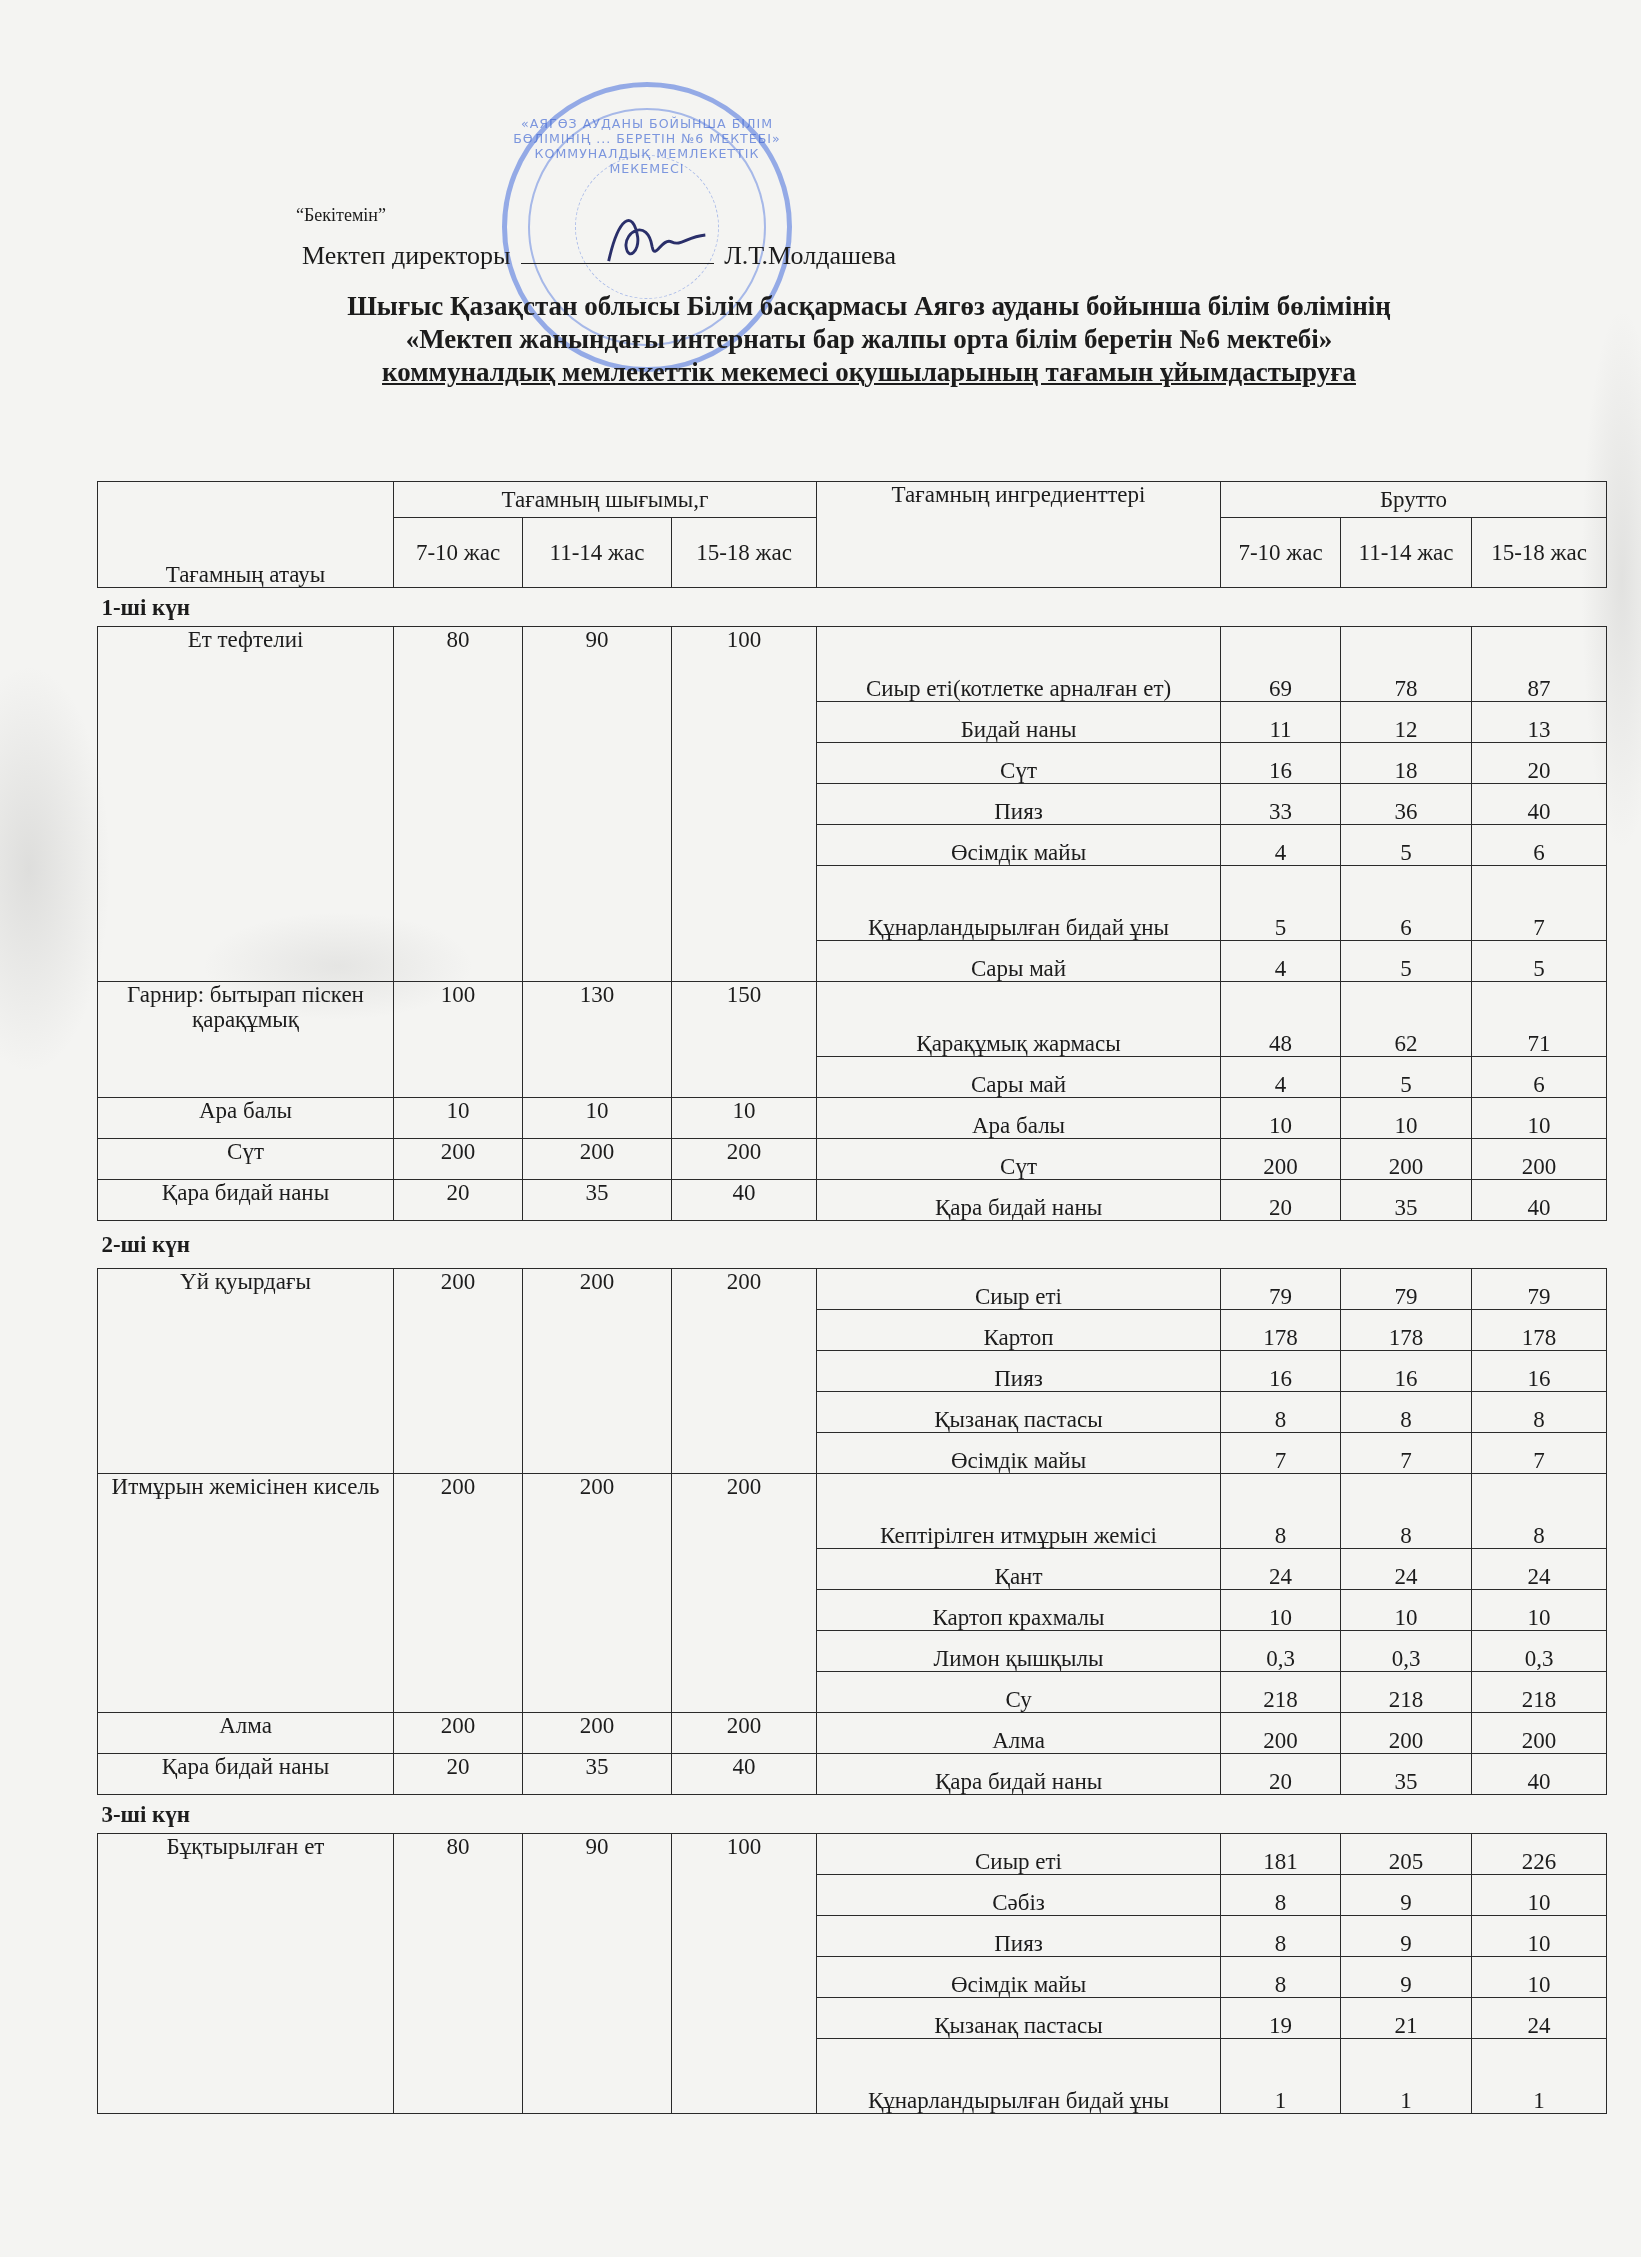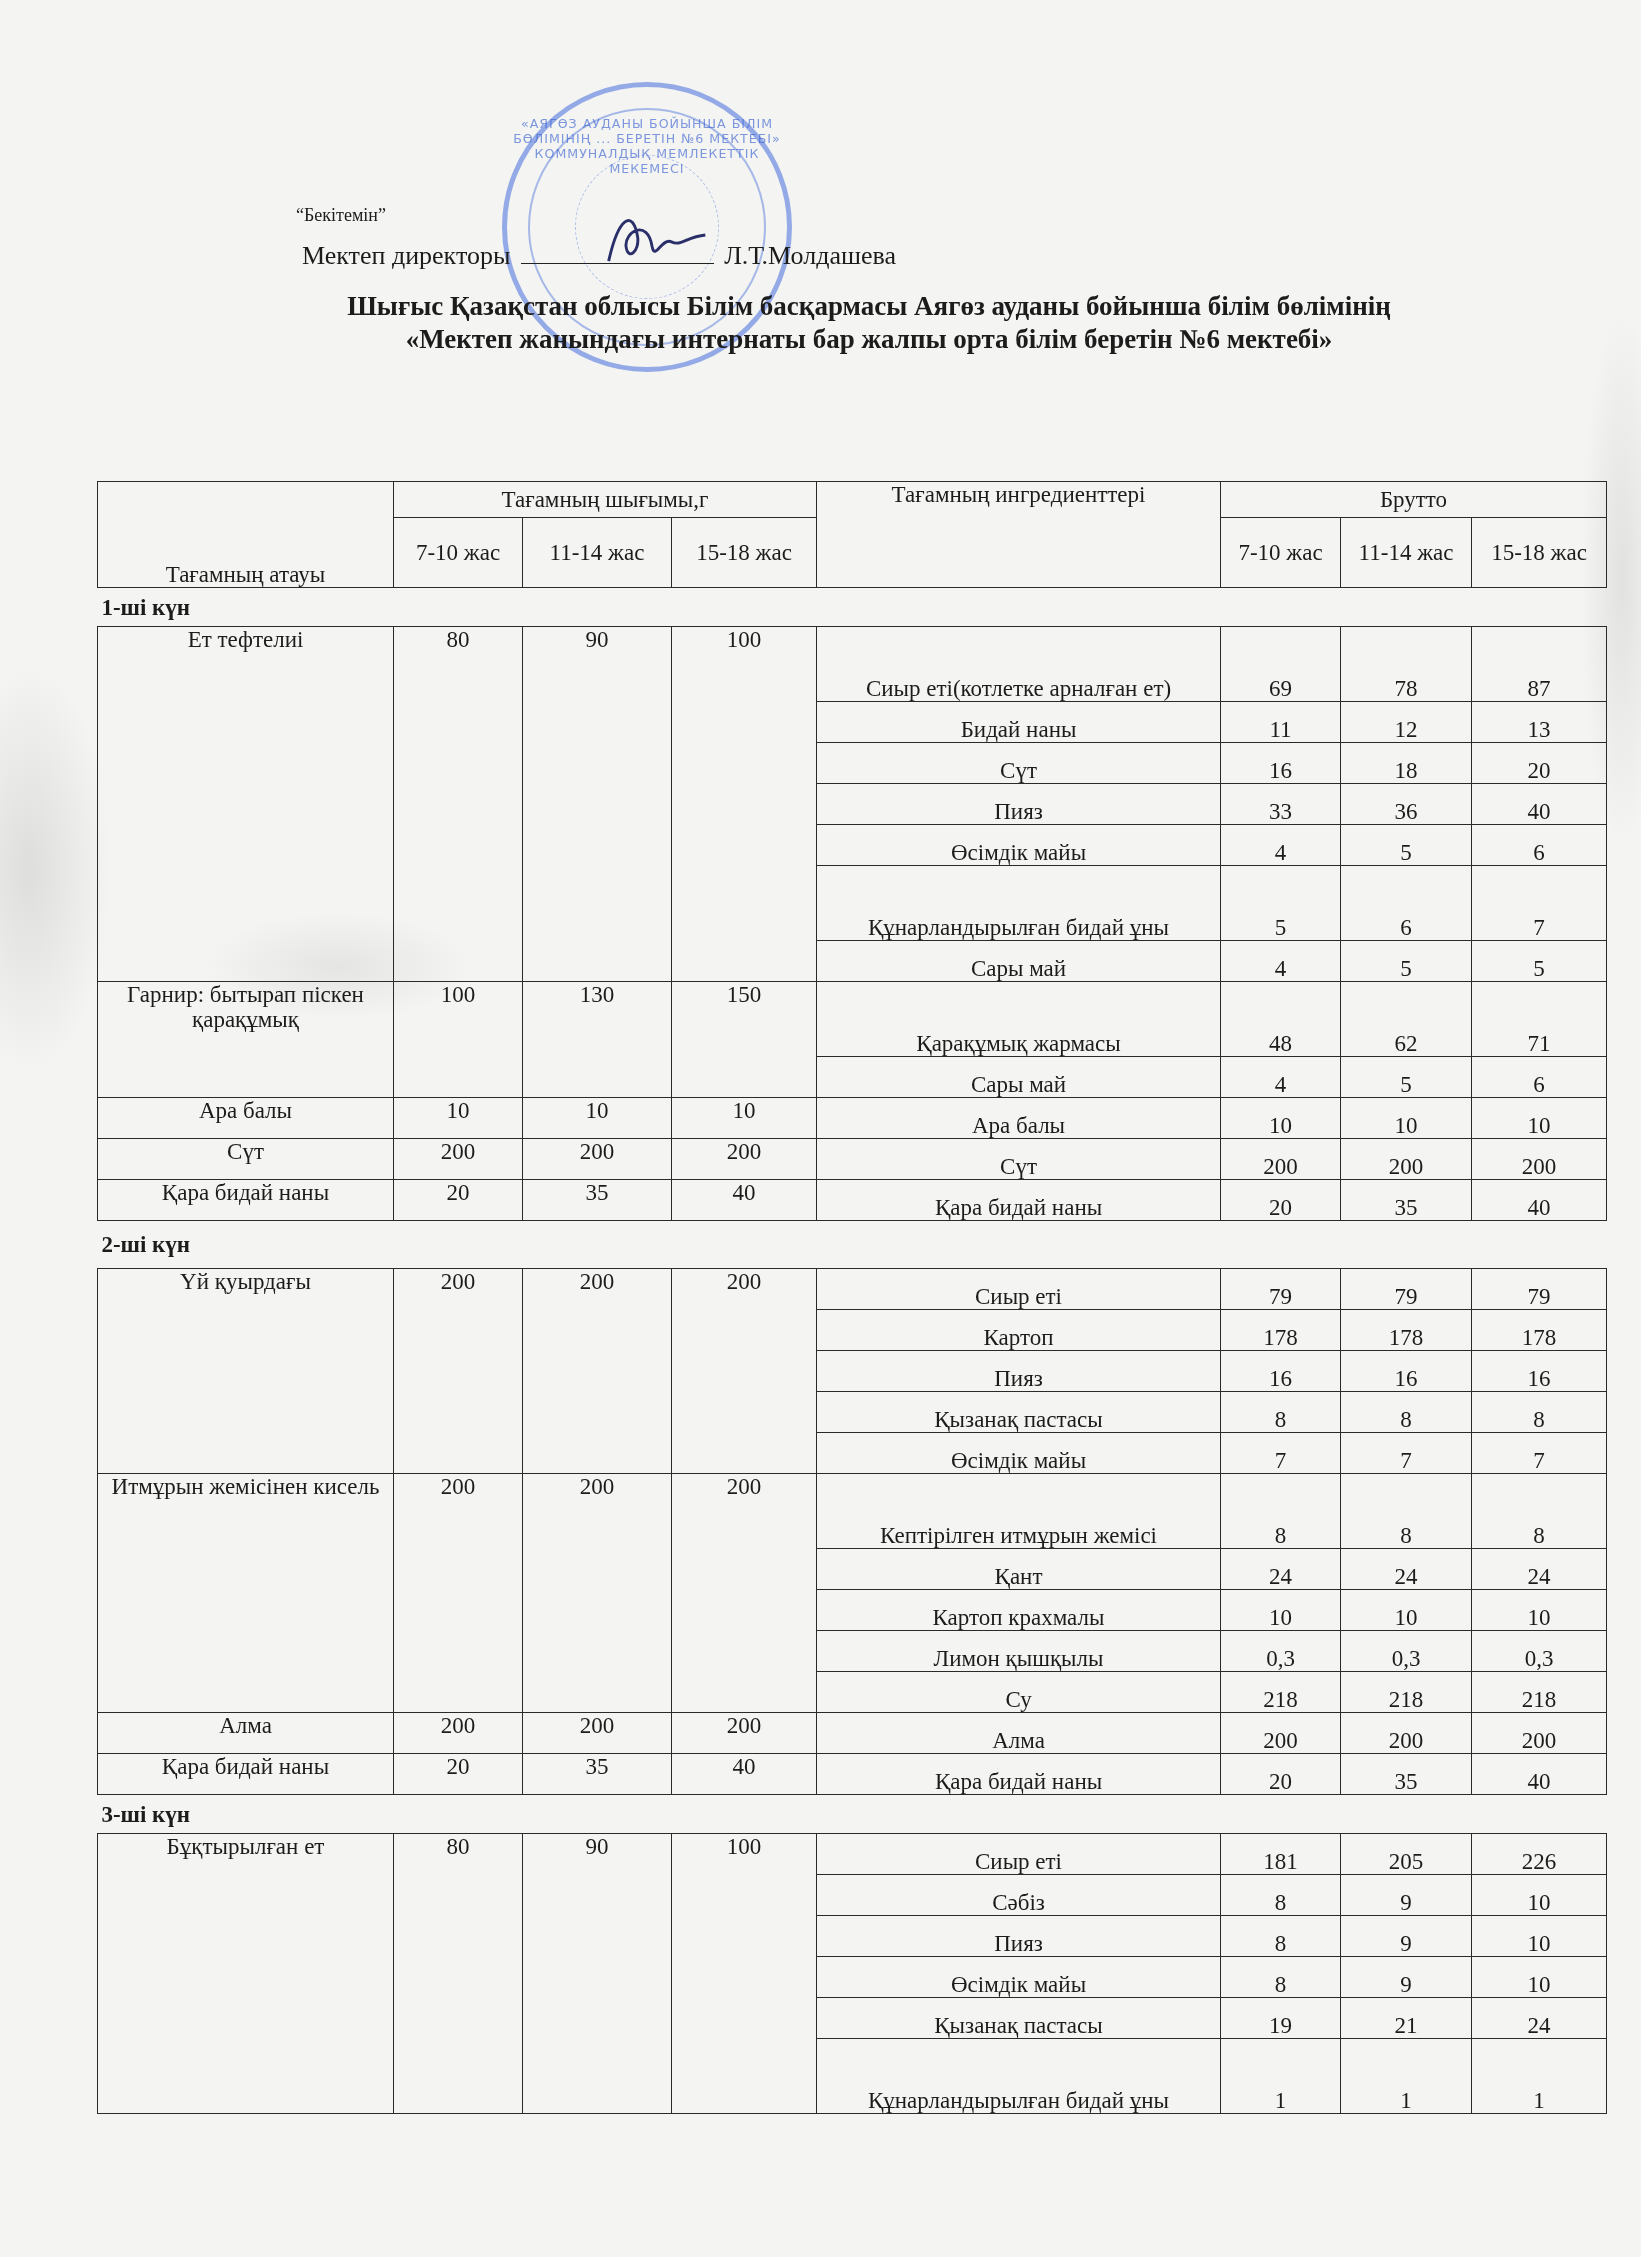--- a/index.html
+++ b/index.html
@@ -47,20 +47,21 @@
 <div class="approve">“Бекітемін”</div>
 <div class="director">
   <span>Мектеп директоры</span>
   <span class="line"></span>
   <span>Л.Т.Молдашева</span>
 </div>
 
 <div class="title">
   <div>Шығыс Қазақстан облысы Білім басқармасы Аягөз ауданы бойынша білім бөлімінің</div>
   <div>«Мектеп жанындағы интернаты бар жалпы орта білім беретін №6 мектебі»</div>
+  <div class="l3">коммуналдық мемлекеттік мекемесі оқушыларының тағамын ұйымдастыруға</div>
 </div>
 
 <table>
   <colgroup>
     <col class="c1">
       <col class="c2">
       <col class="c3">
       <col class="c4">
     <col class="c5">
       <col class="c6">

